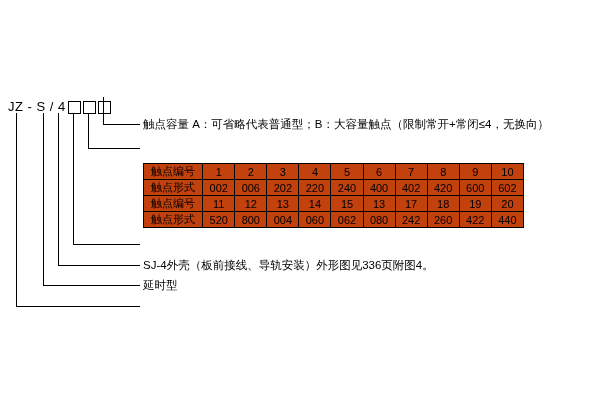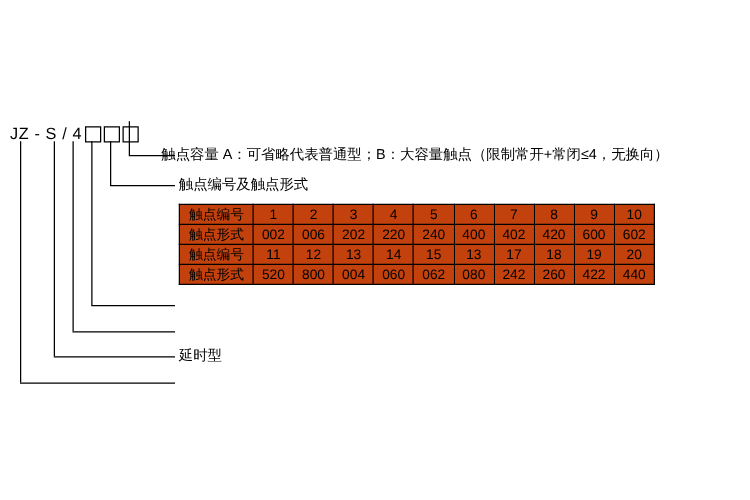--- a/index.html
+++ b/index.html
@@ -113,22 +113,22 @@
 
   <div class="vline" style="left:58px; top:113px; height:152px;"></div>
   <div class="hline" style="left:58px; top:265px; width:82px;"></div>
 
   <div class="vline" style="left:43px; top:113px; height:172px;"></div>
   <div class="hline" style="left:43px; top:285px; width:97px;"></div>
 
   <div class="vline" style="left:16px; top:113px; height:193px;"></div>
   <div class="hline" style="left:16px; top:306px; width:124px;"></div>
 
-  <div class="note" style="left:129px; top:117px;">触点容量  A：可省略代表普通型；B：大容量触点（限制常开+常闭≤4，无换向）</div>
-  <div class="note" style="left:143px; top:141px;">触点编号及触点形式</div>
+  <div class="note" style="left:143px; top:117px;">触点容量  A：可省略代表普通型；B：大容量触点（限制常开+常闭≤4，无换向）</div>
+  <div class="note" style="left:143px; top:258px;">SJ-4外壳（板前接线、导轨安装）外形图见336页附图4。</div>
   <div class="note" style="left:143px; top:278px;">延时型</div>
 
   <div class="tbl-wrap">
     <table class="contact">
       <tbody>
         <tr>
           <td class="head">触点编号</td>
           <td class="cell">1</td>
           <td class="cell">2</td>
           <td class="cell">3</td>

